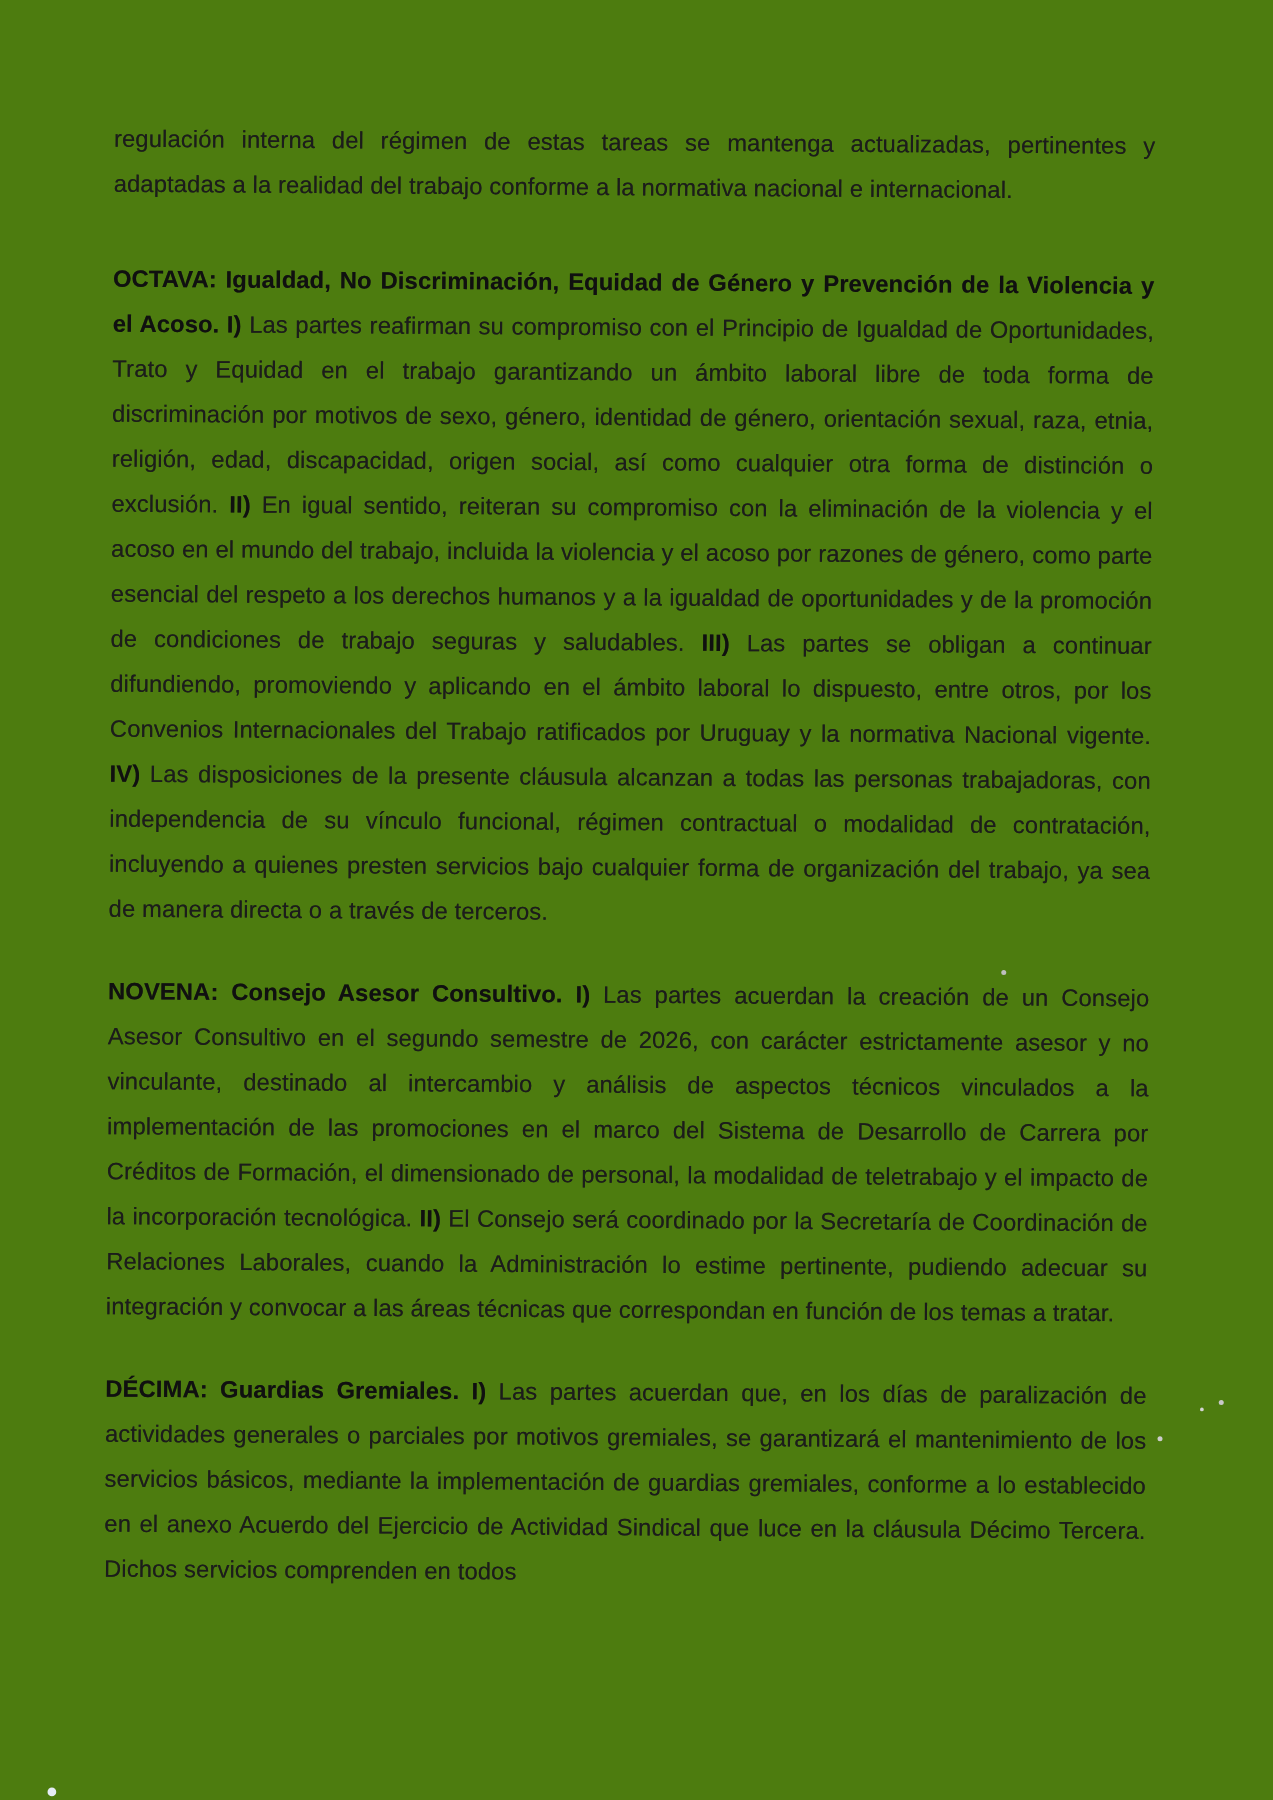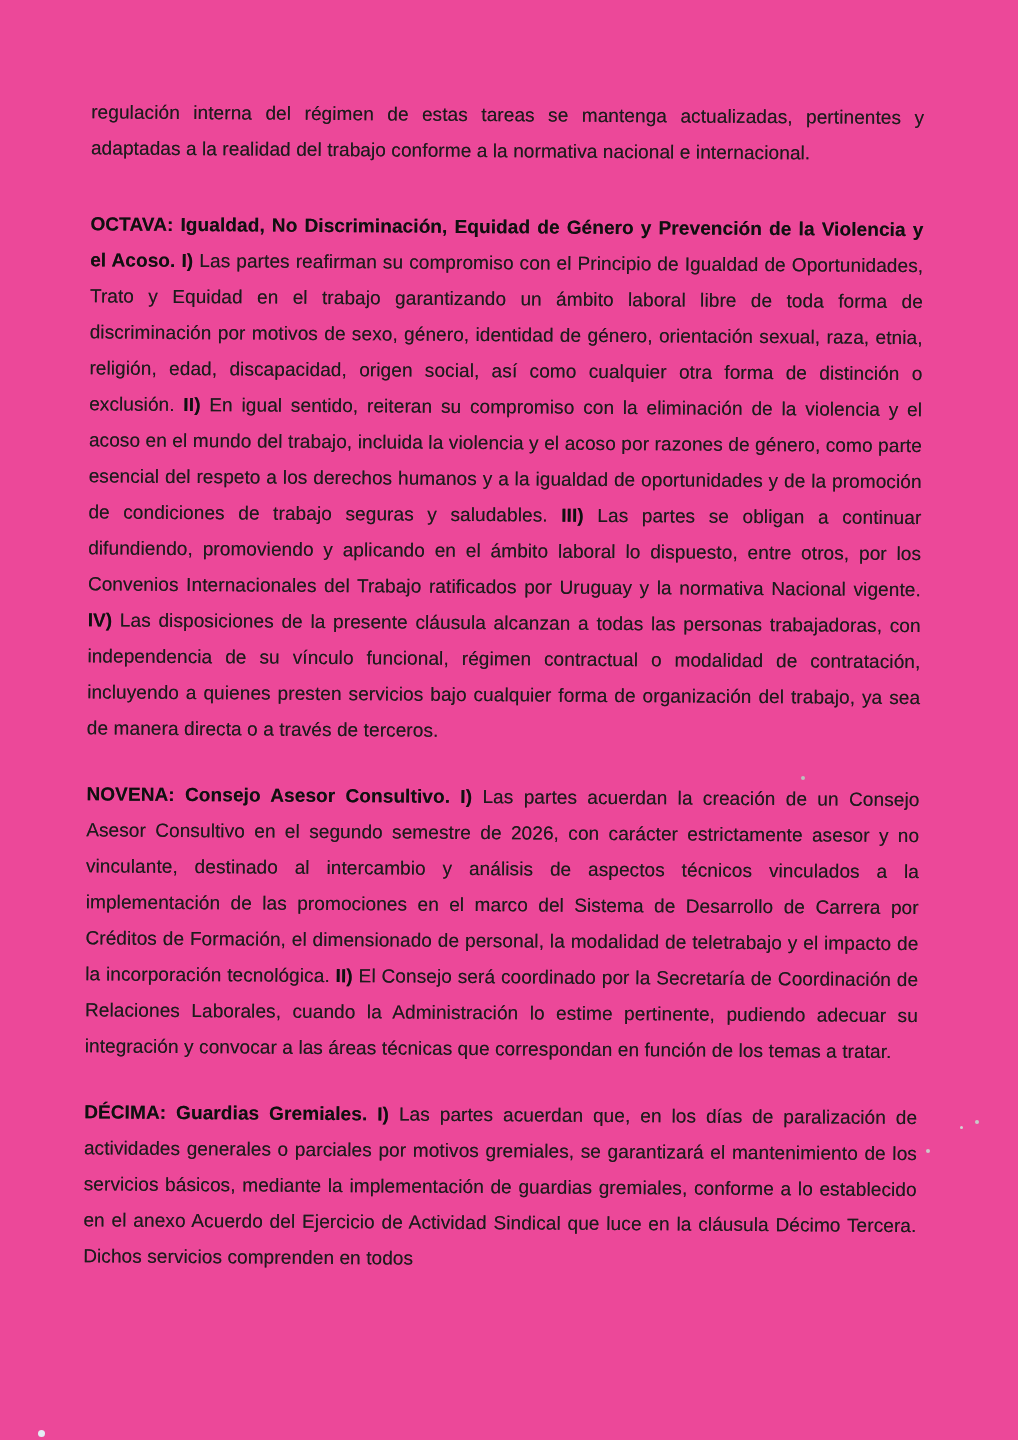--- a/index.html
+++ b/index.html
@@ -12,21 +12,21 @@
     height: 1440px;
     position: relative;
     overflow: hidden;
     font-family: "Liberation Sans", "DejaVu Sans", sans-serif;
   }
   .scan-page {
     position: absolute;
     top: 0; left: 0;
     width: 1018px;
     height: 1440px;
-    background: #ec4899;
+    background: #4d7c0f;
   }
   .scan-rotate {
     position: absolute;
     top: 0; left: 0;
     width: 1018px;
     transform: rotate(0.4deg);
     transform-origin: 40px 0;
   }
   .text-column {
     padding: 94px 93px 0 92px;

